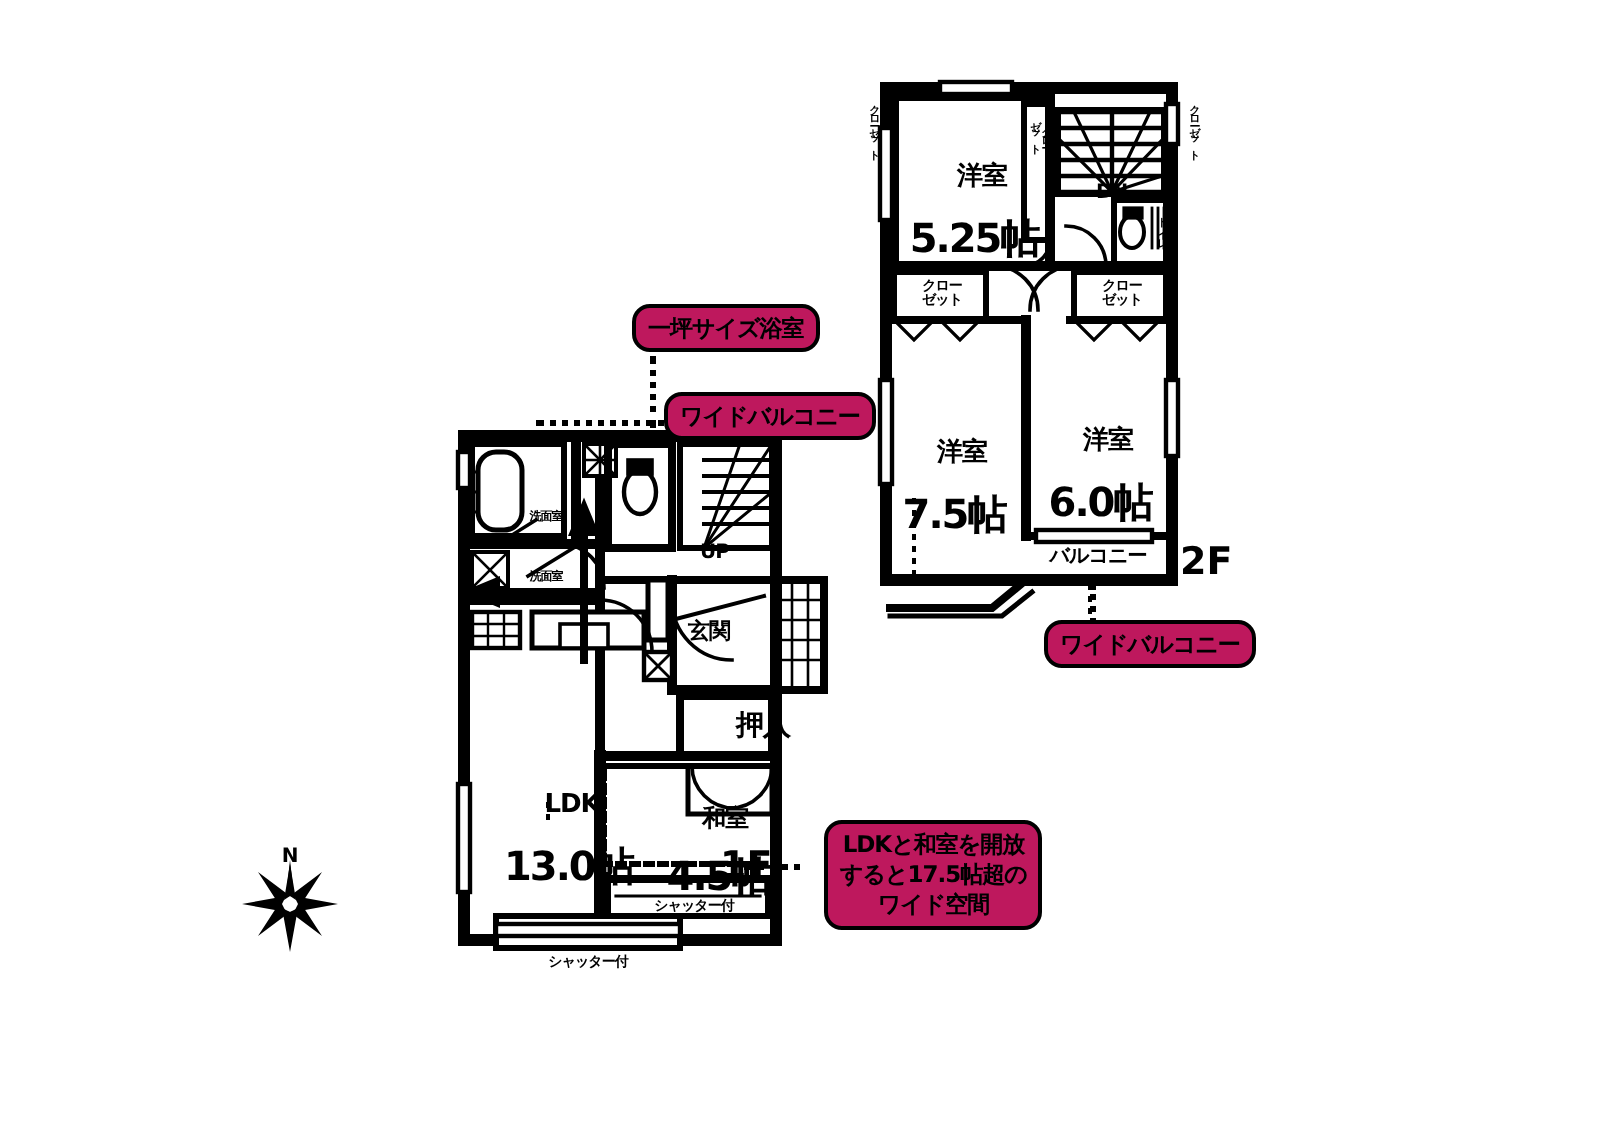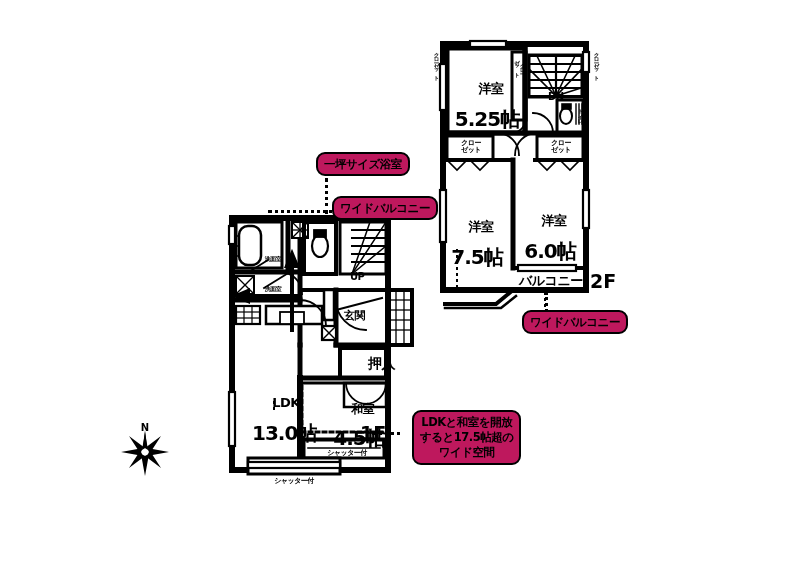--- a/index.html
+++ b/index.html
@@ -286,21 +286,21 @@
 ゼット</span></div>
 <div class="lbl tiny" style="left:540px;top:140px;width:42px;"><span>クロー
 ゼット</span></div>
 <div class="lbl vtiny vert" style="left:513px;top:56px;width:12px;"><span>クロー
 ゼット</span></div>
 
 <div class="lbl" style="left:548px;top:92px;font-size:10px;"><span>DN</span></div>
 
 <div class="lbl vtiny vert" style="left:573px;top:104px;width:10px;"><span>トイレ</span></div>
 
-<div class="lbl tiny" style="left:519px;top:274px;width:60px;font-size:13px;"><span>バルコニー</span></div>
+<div class="lbl tiny" style="left:519px;top:274px;width:60px;font-size:10px;"><span>バルコニー</span></div>
 
 <div class="lbl vtiny vert" style="left:430px;top:48px;width:9px;"><span>クローゼット</span></div>
 <div class="lbl vtiny vert" style="left:590px;top:48px;width:9px;"><span>クローゼット</span></div>
 
 <div class="lbl floortag" style="left:590px;top:272px;"><span>2F</span></div>
 
 <div class="lbl room" style="left:240px;top:382px;width:60px;margin-left:12px;">
   <span>LDK</span>
   <span class="big">13.0帖</span>
 </div>

